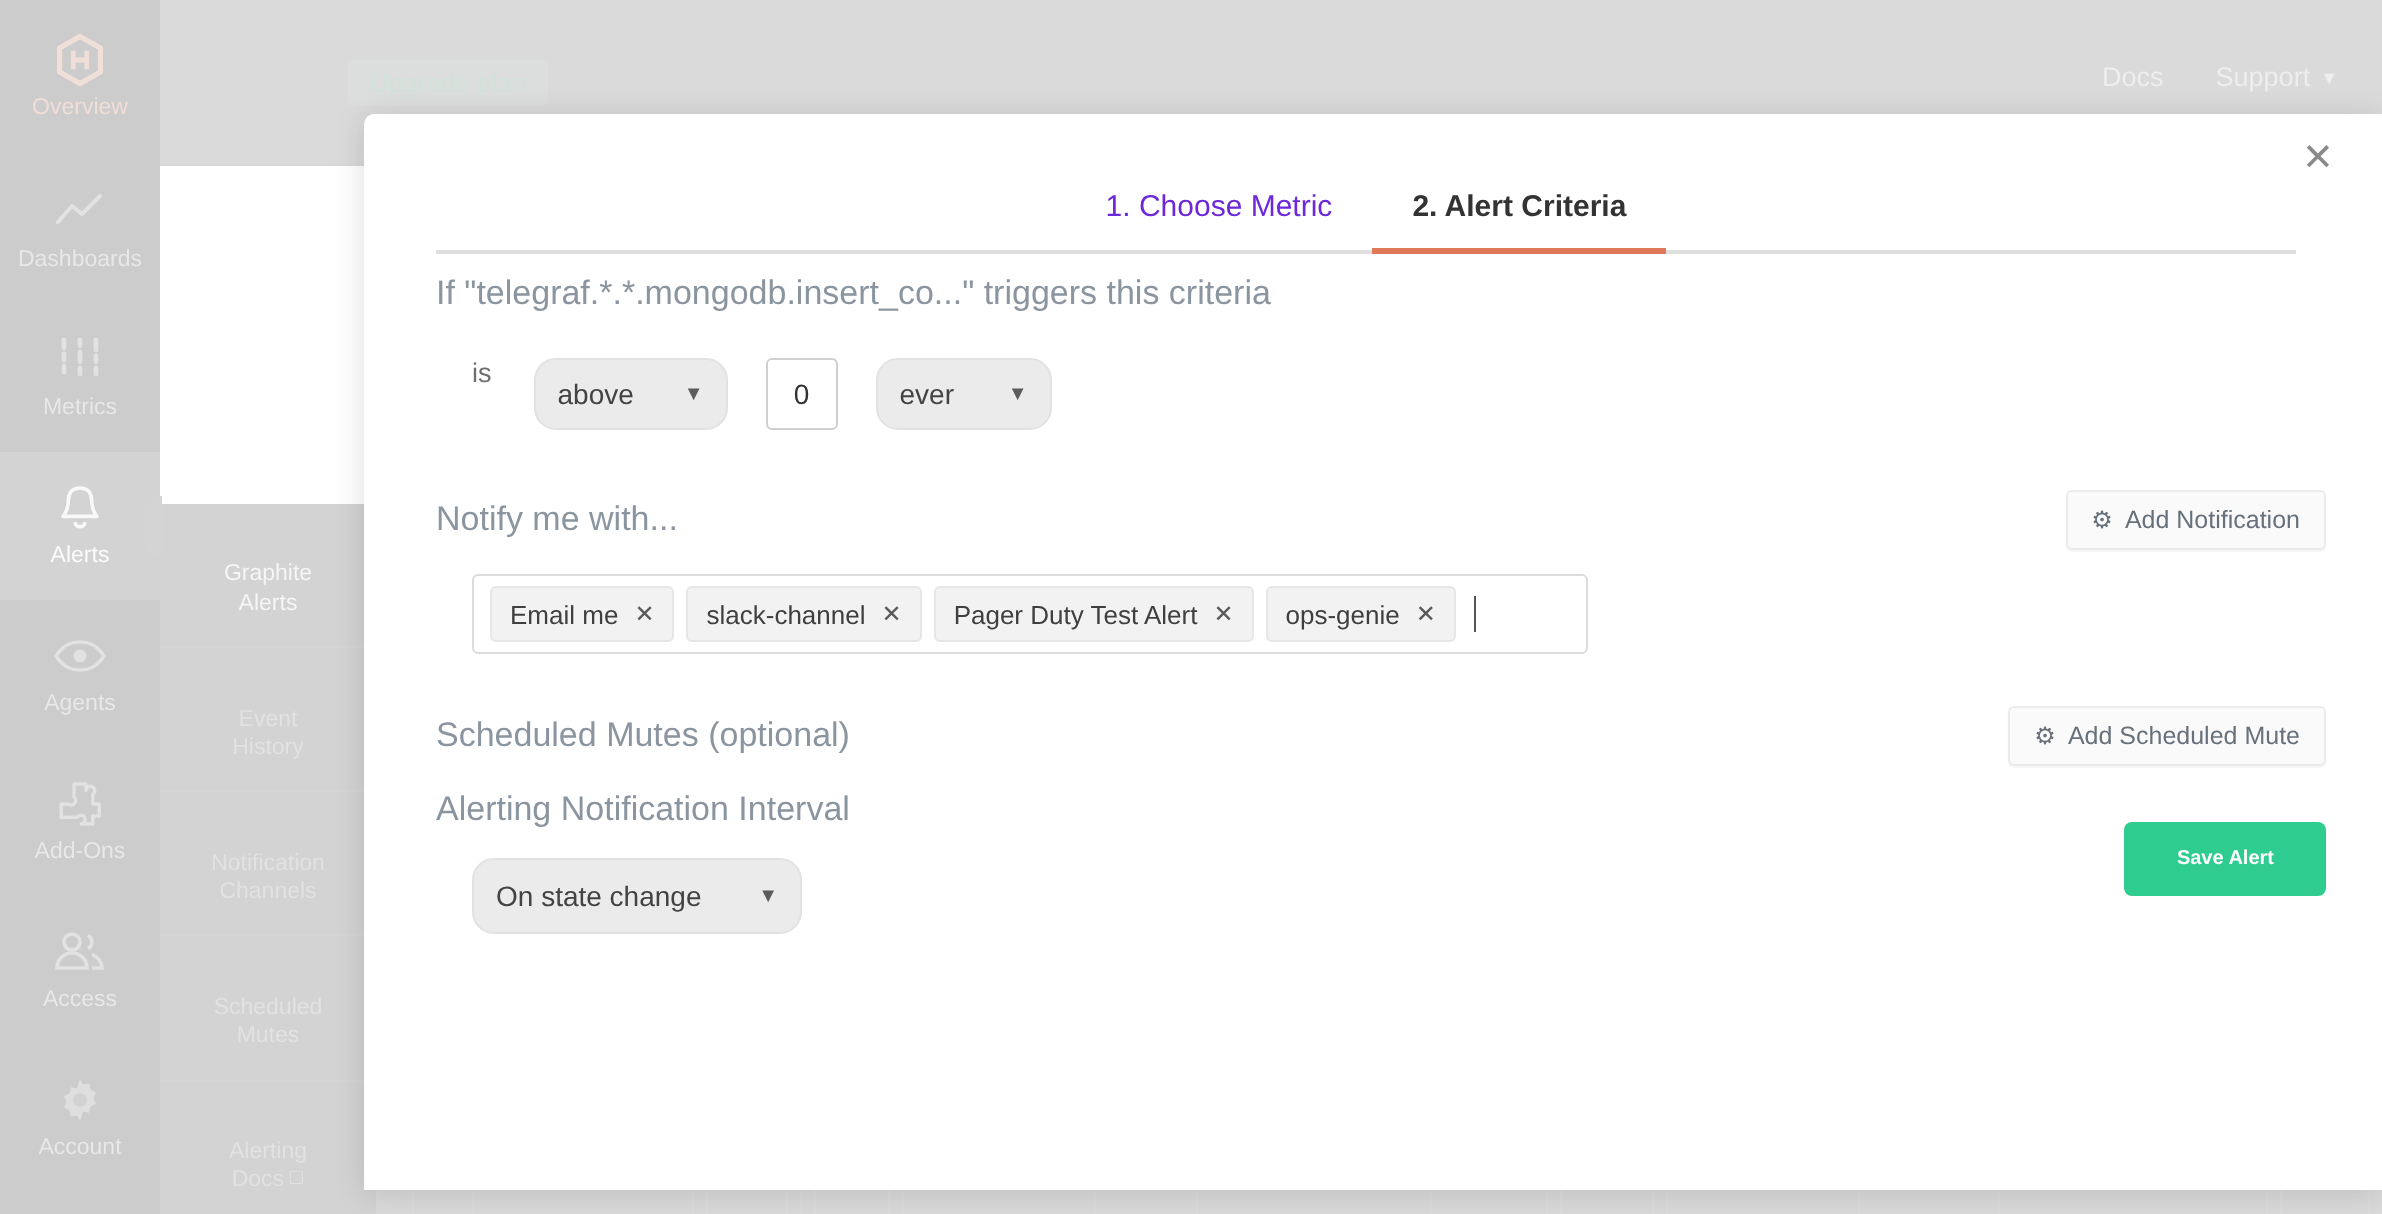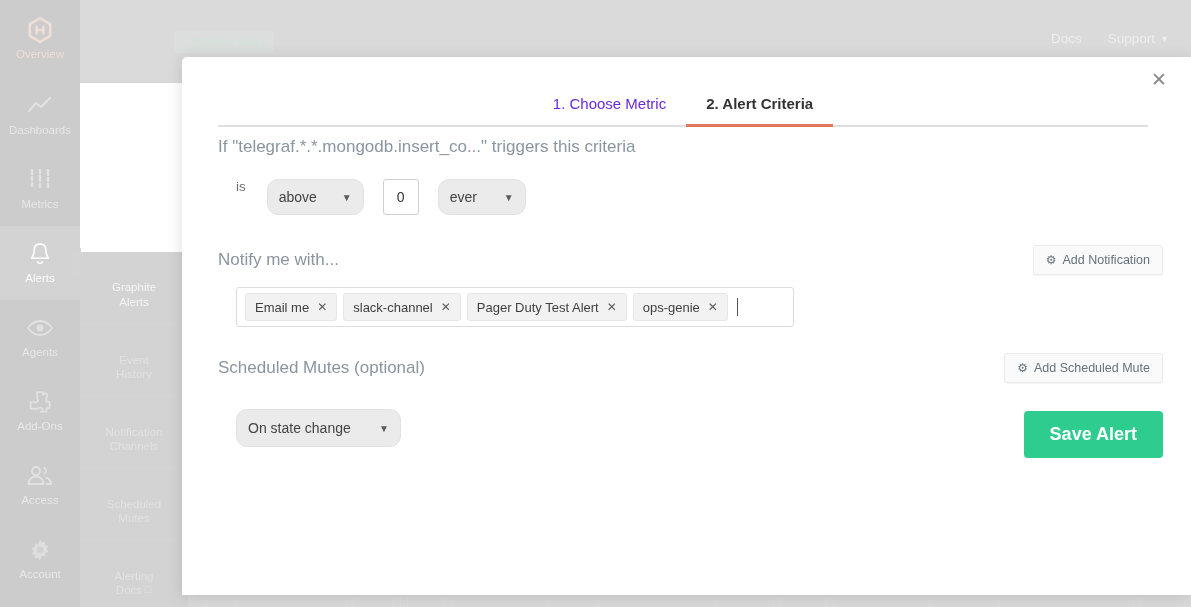--- a/index.html
+++ b/index.html
@@ -353,21 +353,21 @@
   }
 
   #save-alert-button {
     position: absolute;
     right: 0; top: 0;
     background: #2ecc8f;
     color: #ffffff;
     border: none;
     border-radius: 4px;
     padding: 13px 26px;
-    font-size: 18px;
+    font-size: 10px;
     font-weight: bold;
     cursor: pointer;
     font-family: inherit;
   }
   #interval-row {
     position: relative;
     display: flex;
     align-items: flex-start;
     justify-content: space-between;
   }
@@ -597,20 +597,21 @@
       <h2 class="section-heading">Scheduled Mutes (optional)</h2>
       <div class="ghost-button">
         <span class="gear-glyph">⚙</span>
         <span>Add Scheduled Mute</span>
       </div>
     </div>
 
 
     <div id="interval-row">
       <div>
+        <h2 class="section-heading">Alerting Notification Interval</h2>
         <div class="select-box" id="interval-select">
           <span>On state change</span>
           <span class="caret">▼</span>
         </div>
       </div>
       <div id="save-alert-wrap">
         <button id="save-alert-button" style="position:static">Save Alert</button>
       </div>
     </div>
 

